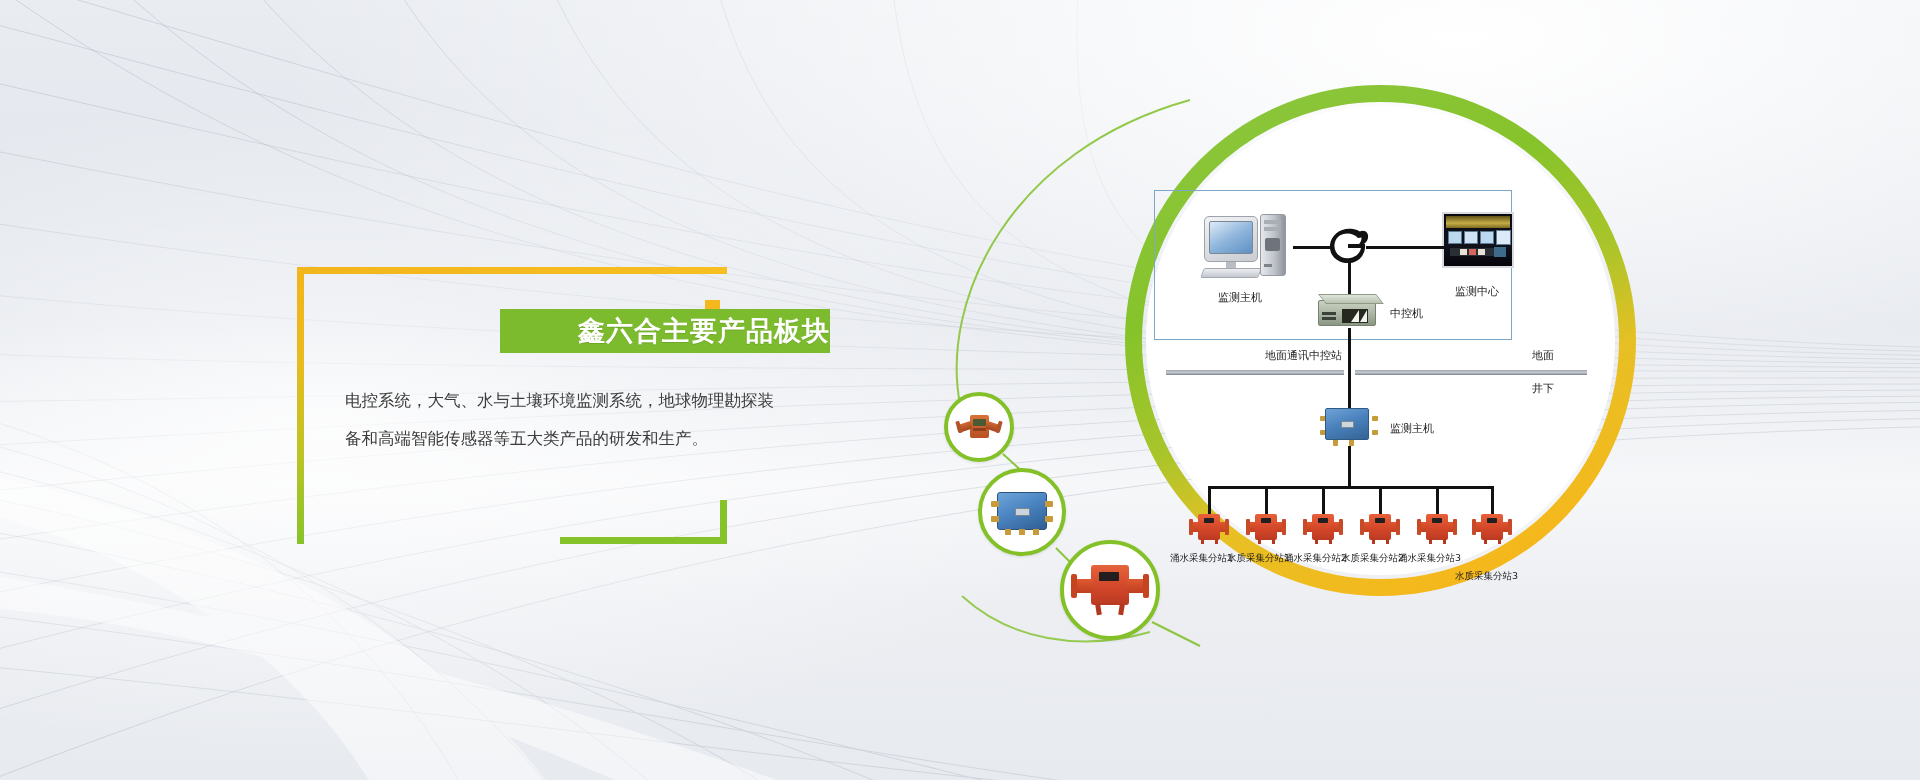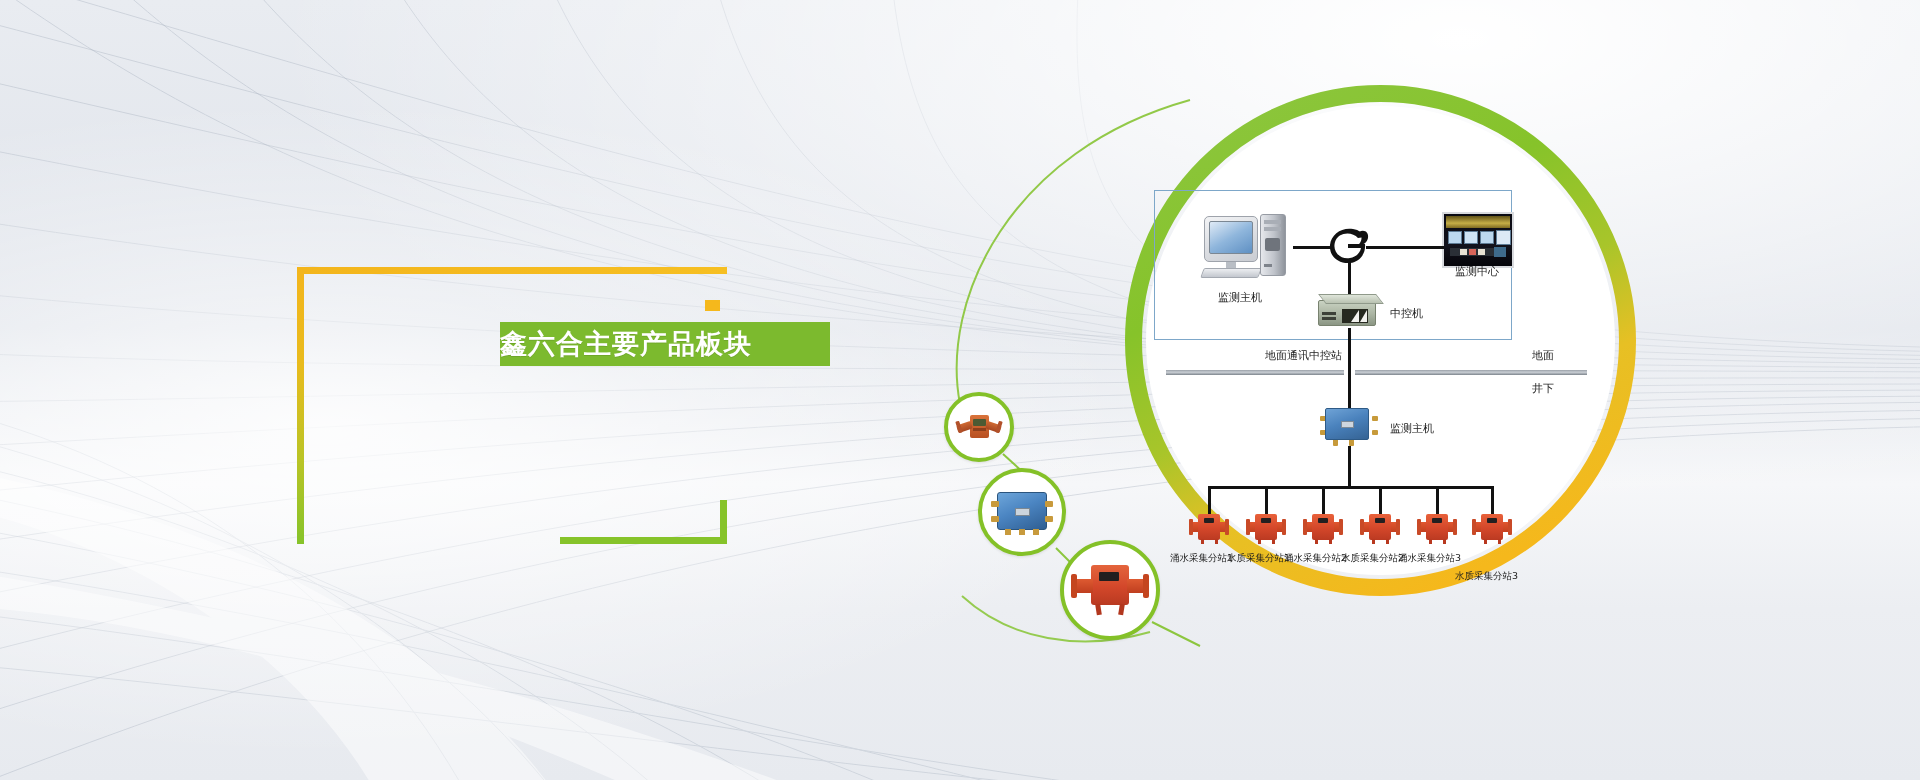--- a/index.html
+++ b/index.html
@@ -18,23 +18,23 @@
 
   
   .frame{position:absolute;box-sizing:border-box;}
   #frame-top   {left:297px; top:267px;  width:430px; height:7px;}
   #frame-left  {left:297px; top:267px;  width:7px;   height:277px;}
   #frame-right {left:720px; top:500px;  width:7px;   height:44px;}
   #frame-bottom{left:560px; top:537px;  width:167px; height:7px;}
 
   
   #title-banner{
-    position:absolute;left:500px;top:322px;width:330px;height:44px;
+    position:absolute;left:500px;top:309px;width:330px;height:44px;
     background:#7cba2e;
-    display:flex;align-items:center;justify-content:flex-start;
+    display:flex;align-items:center;justify-content:flex-end;
   }
   #title-banner .t{
     color:#ffffff;font-size:27px;font-weight:bold;letter-spacing:1px;
     font-family:"DejaVu Sans","Liberation Sans",sans-serif;
     text-shadow:0 1px 0 rgba(0,0,0,.10);
     white-space:nowrap;
   }
   #title-tab{position:absolute;left:705px;top:300px;width:15px;height:11px;background:#f5b81c;}
 
   
@@ -187,20 +187,22 @@
   <div class="frame" id="frame-left" style="background:linear-gradient(180deg,#f3b51c 0%,#e9bb1d 35%,#b9c426 70%,#86c32a 100%);"></div>
   <div class="frame" id="frame-right" style="background:#86c32a;"></div>
   <div class="frame" id="frame-bottom" style="background:#86c32a;"></div>
 
   <div id="title-tab"></div>
   <div id="title-banner">
     <span class="t">鑫六合主要产品板块</span>
   </div>
 
   <div id="body-text">
+    <p>电控系统，大气、水与土壤环境监测系统，地球物理勘探装</p>
+    <p>备和高端智能传感器等五大类产品的研发和生产。</p>
   </div>
 
   <div id="ring-wrap">
     <svg width="525" height="525" viewBox="0 0 525 525">
       <defs>
         <linearGradient id="ringg" x1="0.15" y1="0" x2="0.62" y2="1">
           <stop offset="0%" stop-color="#8cc63e"></stop>
           <stop offset="34%" stop-color="#86c32a"></stop>
           <stop offset="56%" stop-color="#a8c52a"></stop>
           <stop offset="74%" stop-color="#e7c024"></stop>
@@ -259,21 +261,21 @@
       <div style="position:absolute;left:4px;top:17px;width:14px;height:13px;background:#bcd8ef;border:1px solid #5d7b95;box-sizing:border-box;"></div>
       <div style="position:absolute;left:20px;top:17px;width:14px;height:13px;background:#cfe3f4;border:1px solid #5d7b95;box-sizing:border-box;"></div>
       <div style="position:absolute;left:36px;top:17px;width:14px;height:13px;background:#bcd8ef;border:1px solid #5d7b95;box-sizing:border-box;"></div>
       <div style="position:absolute;left:52px;top:16px;width:15px;height:15px;background:#dce9f6;border:1px solid #5d7b95;box-sizing:border-box;"></div>
       <div style="position:absolute;left:6px;top:34px;width:52px;height:8px;background:#2a2f36;"></div>
       <div style="position:absolute;left:16px;top:35px;width:7px;height:6px;background:#e8e2d4;"></div>
       <div style="position:absolute;left:25px;top:35px;width:7px;height:6px;background:#d8655a;"></div>
       <div style="position:absolute;left:34px;top:35px;width:7px;height:6px;background:#e8e2d4;"></div>
       <div style="position:absolute;left:50px;top:33px;width:12px;height:10px;background:#3e6b8c;"></div>
     </div>
-    <div class="dgm-label" style="left:305px;top:74px;">监测中心</div>
+    <div class="dgm-label" style="left:305px;top:94px;">监测中心</div>
 
     <div class="wire" style="left:143px;top:56px;width:40px;height:3px;"></div>
     <div class="wire" style="left:216px;top:56px;width:78px;height:3px;"></div>
 
     <div class="wire" style="left:198px;top:72px;width:3px;height:32px;"></div>
 
     <div class="node" style="left:168px;top:104px;width:64px;height:36px;">
       <div style="position:absolute;left:0;top:6px;width:58px;height:26px;
                   background:linear-gradient(180deg,#c9d2c2 0%,#aab4a2 55%,#8b9684 100%);
                   border:1px solid #78826f;box-sizing:border-box;border-radius:2px;"></div>

